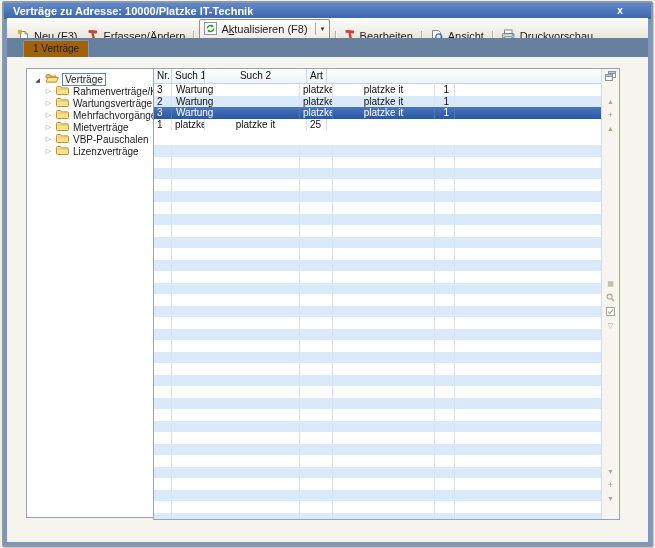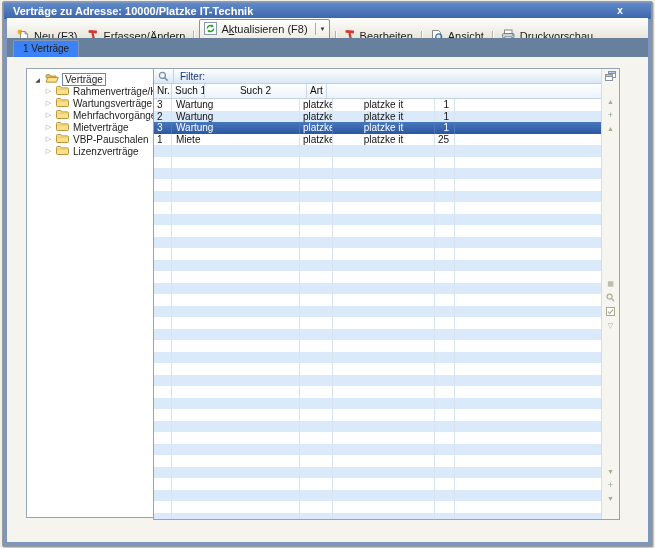--- a/index.html
+++ b/index.html
@@ -20,21 +20,21 @@
            display:flex;align-items:flex-end;font-size:11px;color:#1c1c1c;padding-left:5px;}
   .tbtn{display:flex;align-items:center;gap:4px;padding:1px 5px;height:16px;white-space:nowrap;}
   .tbtn u{text-decoration:underline;}
   .tsep{width:1px;height:14px;background:#b5b1a3;margin:0 3px;box-shadow:1px 0 0 rgba(255,255,255,.8);}
   .tbtn.boxed{border:1px solid #95917f;background:linear-gradient(#ffffff,#eae6da);
               border-radius:2px;padding:1px 3px 7px 4px;margin:0 2px;}
   .dd-arrow{font-size:8px;color:#333;border-left:1px solid #b1ad9d;padding-left:4px;margin-left:3px;
             height:12px;display:flex;align-items:center;}
   
   .tabband{position:absolute;left:0;top:20px;width:100%;height:19px;background:#67809e;}
-  .tab{position:absolute;left:6px;bottom:0;height:16px;background:#3b82f6;
+  .tab{position:absolute;left:16px;bottom:0;height:16px;background:#a16207;
        border:1px solid #8797ae;border-bottom:none;border-radius:2px 2px 0 0;
        font-size:10px;line-height:15px;padding:0 9px;color:#1c1c1c;}
   
   .content{position:absolute;left:0;top:39px;right:0;bottom:0;background:#f5f4ee;}
   .tree-panel{position:absolute;left:19px;top:11px;width:136px;height:450px;background:#fff;
               border:1px solid #96a4b4;font-size:10px;color:#1c1c1c;padding-top:4px;box-sizing:border-box;}
   .tree-row{display:flex;align-items:center;height:12px;gap:3px;padding-left:6px;white-space:nowrap;}
   .tree-row.child{padding-left:17px;}
   .tri{width:9px;text-align:center;font-size:6px;color:#444;flex:none;}
   .tri.hollow{color:#9a9a9a;font-size:7px;}
@@ -226,29 +226,20 @@
             <span><svg width="13" height="10" viewBox="0 0 13 10">
                   <path d="M.5 2.5a1 1 0 0 1 1-1h3l1 1.4h6a1 1 0 0 1 1 1v4.6a1 1 0 0 1-1 1h-10a1 1 0 0 1-1-1z" fill="#fbe18a" stroke="#b8933c"></path>
                   <path d="M.5 4.2h12" stroke="#e8c96a"></path>
                 </svg></span>
             <span class="tree-label">Lizenzverträge</span>
           </div>
         </div>
 
         <div class="grid-panel">
           <div class="grid-body">
-            <div class="filter-bar">
-              <span class="filter-icon-box">
-                <svg width="11" height="11" viewBox="0 0 11 11">
-                    <circle cx="4.4" cy="4.4" r="3" fill="#eef4fb" stroke="#7a8aa5" stroke-width="1.2"></circle>
-                    <line x1="6.7" y1="6.7" x2="9.6" y2="9.6" stroke="#7a8aa5" stroke-width="1.5"></line>
-                  </svg>
-              </span>
-              <span class="filter-label">Filter:</span>
-            </div>
             <div class="ghead">
               <div class="hcell c-nr">Nr.</div>
               <div class="hcell c-s1">Such 1</div>
               <div class="hcell c-s2">Such 2</div>
               <div class="hcell c-art">Art</div>
               <div class="hcell c-rest"></div>
             </div>
 
             <div class="grow">
               <div class="gcell c-nr">3</div>
@@ -269,21 +260,20 @@
             <div class="grow selected">
               <div class="gcell c-nr">3</div>
               <div class="gcell c-bez">Wartung</div>
               <div class="gcell c-s1">platzke it</div>
               <div class="gcell c-s2">platzke it</div>
               <div class="gcell c-art">1</div>
               <div class="gcell c-rest"></div>
             </div>
             <div class="grow">
               <div class="gcell c-nr">1</div>
-              <div class="gcell c-bez">Miete</div>
               <div class="gcell c-s1">platzke it</div>
               <div class="gcell c-s2">platzke it</div>
               <div class="gcell c-art">25</div>
               <div class="gcell c-rest"></div>
             </div>
 
             <div class="filler"></div>
             <div class="vline" style="left:17px"></div>
             <div class="vline" style="left:145px"></div>
             <div class="vline" style="left:178px"></div>

